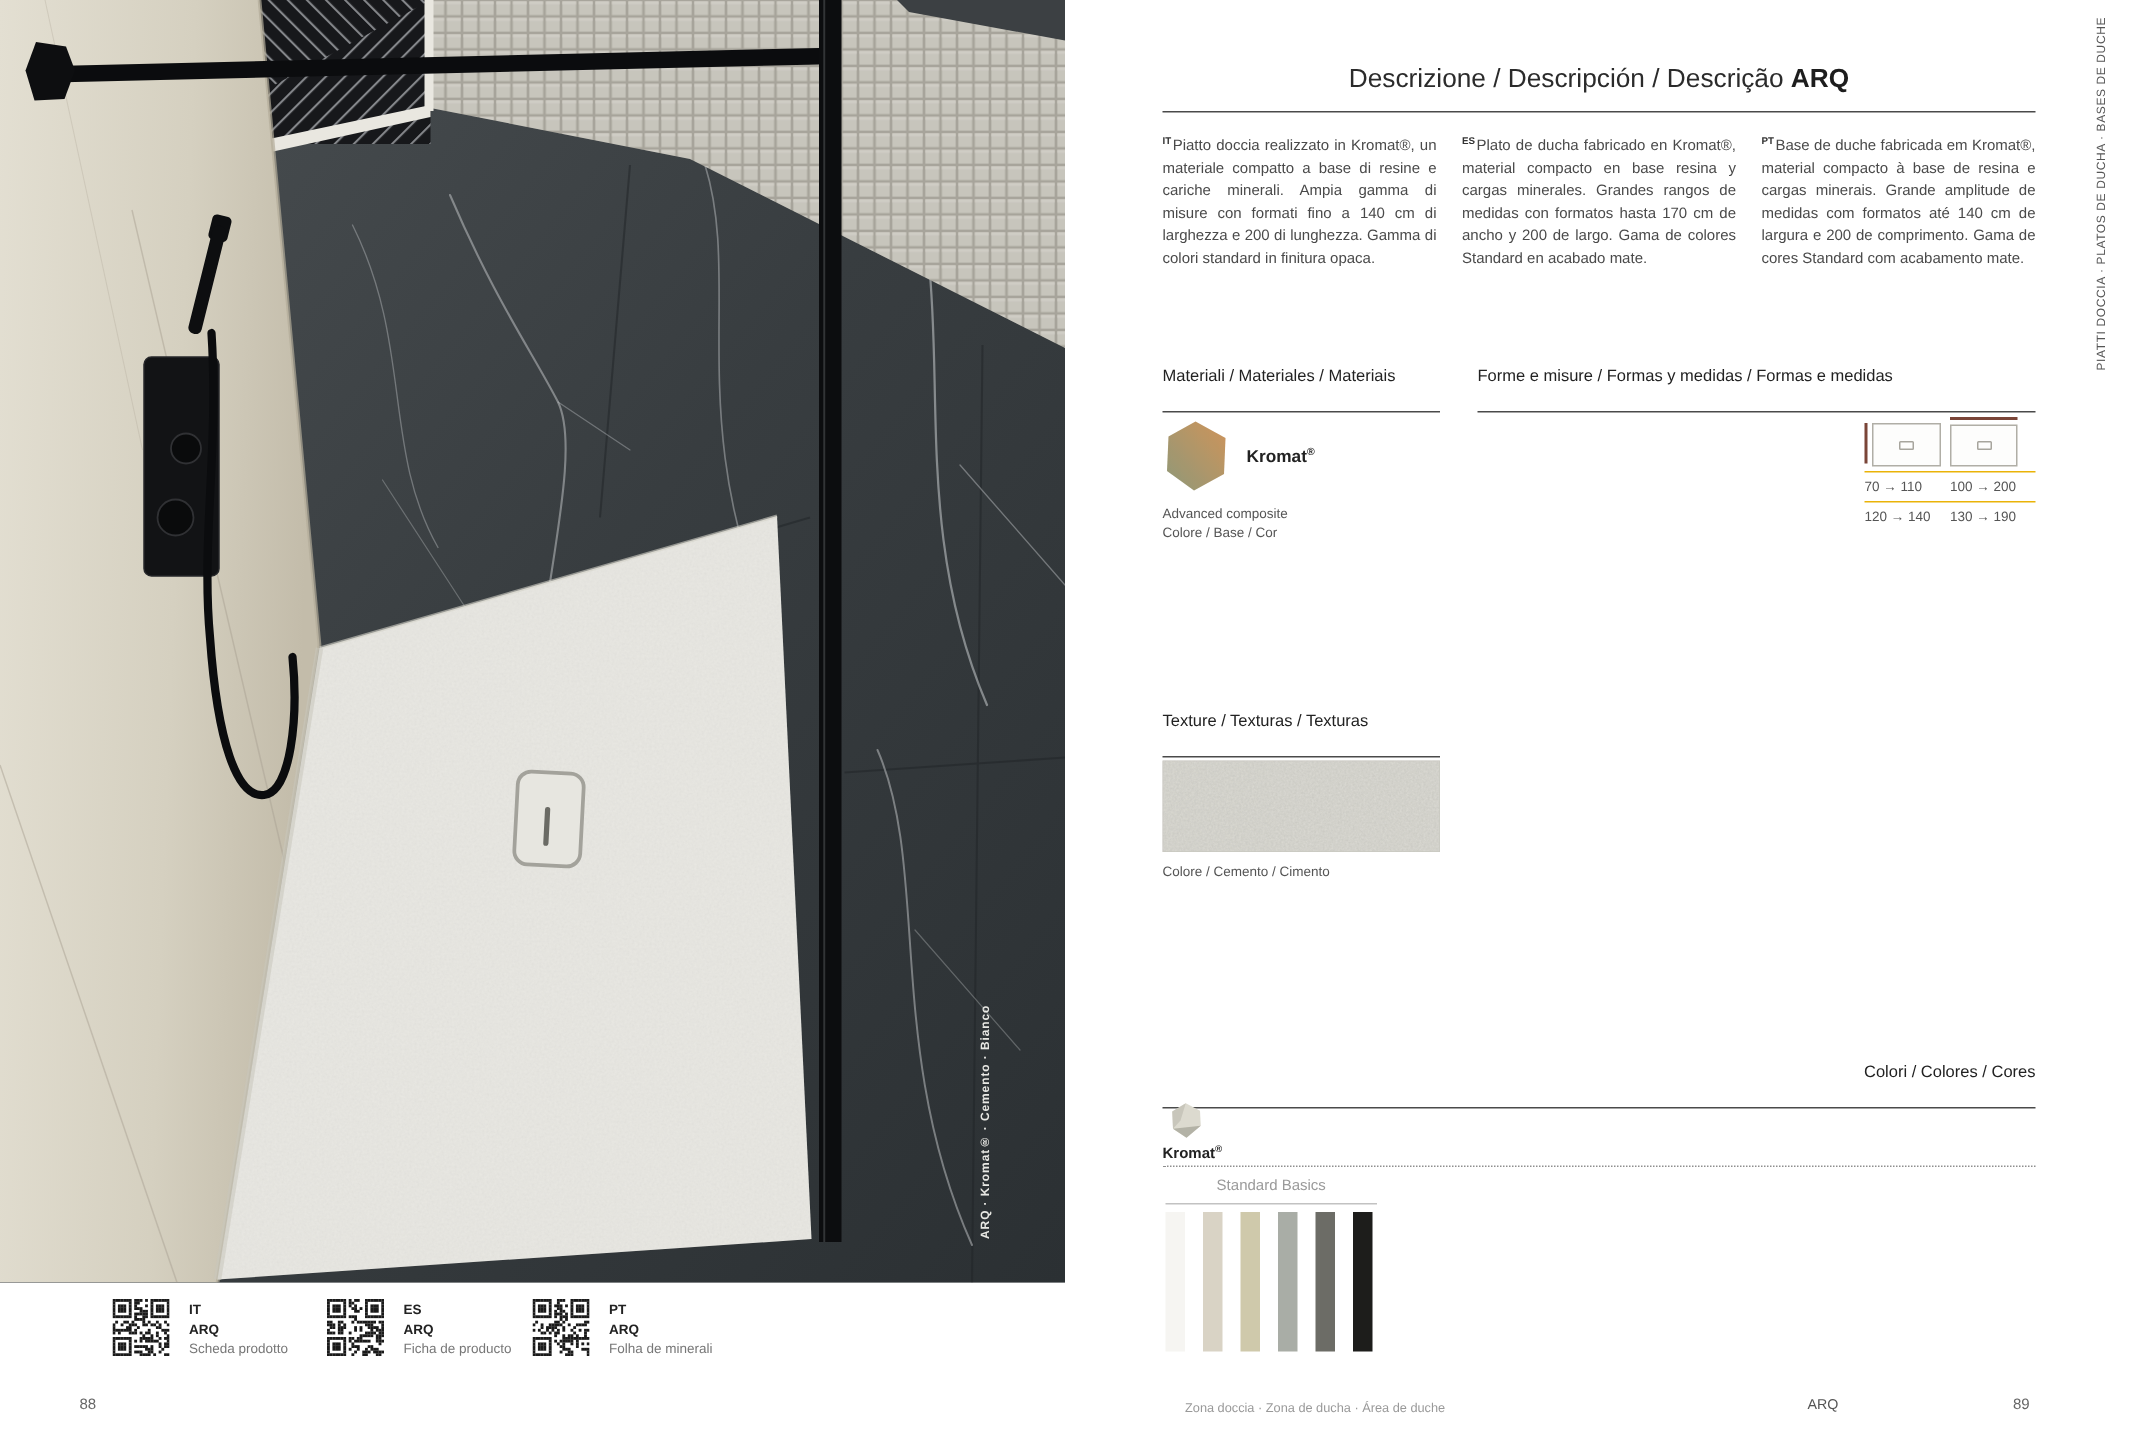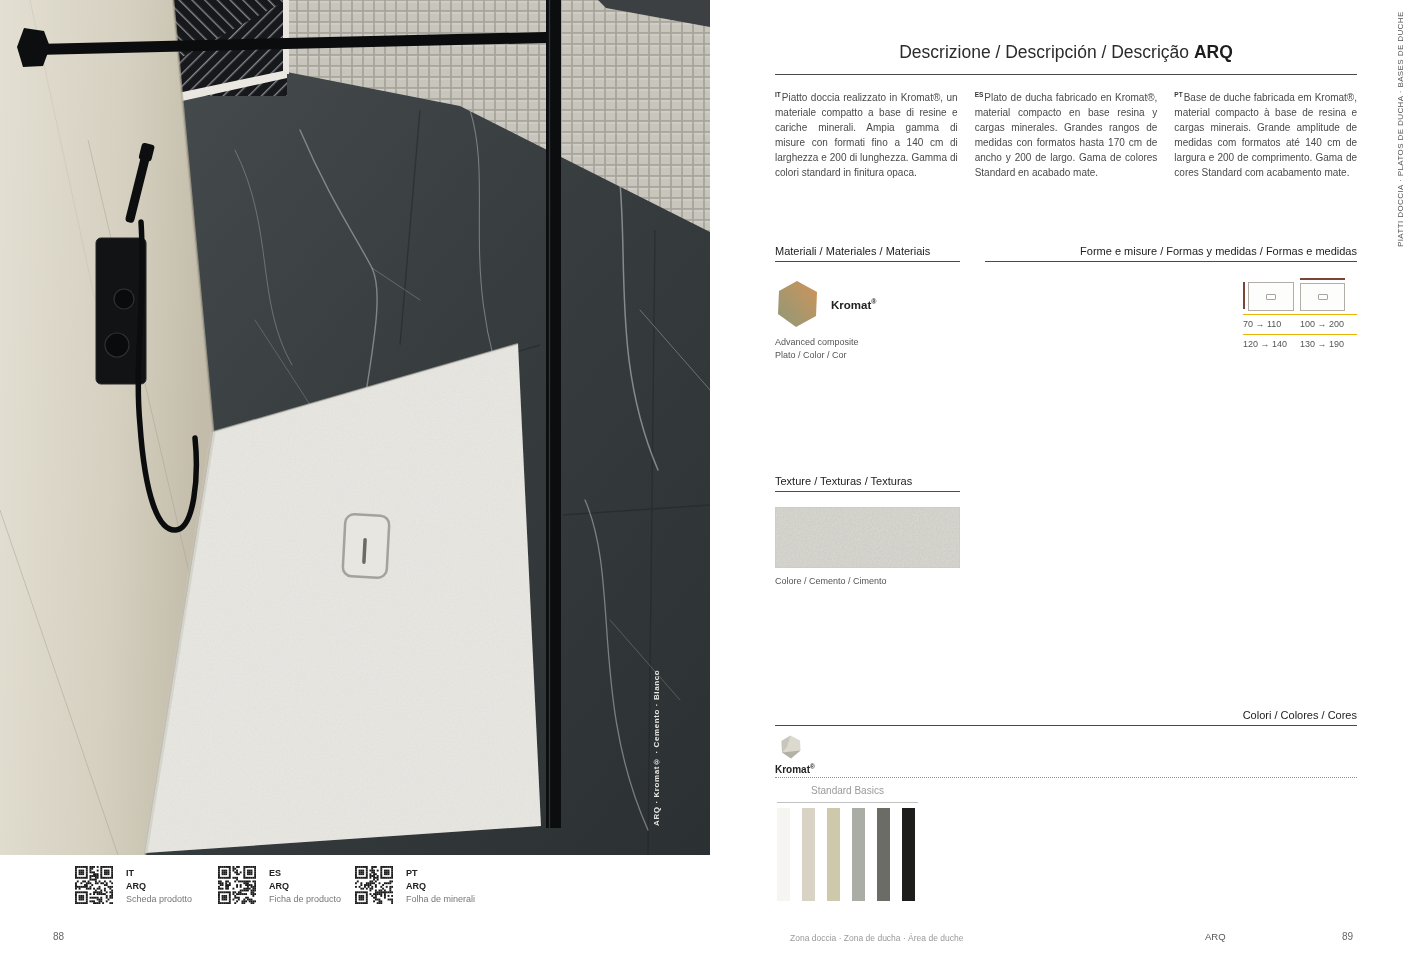--- a/index.html
+++ b/index.html
@@ -27,23 +27,23 @@
   
   .doc-title{left:775px;top:42px;width:582px;text-align:center;font-size:17.5px;color:#2b2b2b;white-space:nowrap}
   .doc-title b{font-weight:bold;color:#1d1d1d}
   .rule{border-top:1px solid #4a4a4a;height:0}
   .rule-title{left:775px;top:74px;width:582px}
 
   .paras{left:775px;top:87px;width:582px;display:flex;gap:17px}
   .paras p{flex:1;margin:0;font-size:10px;line-height:15px;text-align:justify;color:#4a4a4a}
   .paras sup{font-size:6.5px;font-weight:bold;color:#333;margin-right:1px}
 
-  .sec-head{font-size:11px;color:#222;padding-bottom:4px;border-bottom:1px solid #4a4a4a;white-space:nowrap}
+  .sec-head{font-size:11px;color:#222;padding-bottom:17px;border-bottom:1px solid #4a4a4a;white-space:nowrap}
   .head-materials{left:775px;top:245px;width:185px}
-  .head-formats{left:985px;top:245px;width:372px;text-align:right}
+  .head-formats{left:985px;top:245px;width:372px;text-align:left}
   .head-texture{left:775px;top:475px;width:185px}
   .head-colors{left:775px;top:709px;width:582px;text-align:right}
 
   .brand-row{left:775px;top:280px;display:flex;align-items:center;gap:10px}
   .brand-name{font-size:11.5px;font-weight:bold;color:#222}
   .brand-name sup{font-size:7px}
   .materials-sub{left:775px;top:336px;font-size:9px;color:#555;line-height:13px}
 
   
   .fmt{left:1243px;top:277px;width:114px;font-size:9px;color:#555}
@@ -892,21 +892,21 @@
           <stop offset="1" stop-color="#87926f"></stop>
       </linearGradient>
     </defs>
     <polygon points="22,1 42,12 41,36 21,47 3,34 4,11" fill="url(#hx)"></polygon>
     <polygon points="22,1 42,12 41,36 21,47 3,34 4,11" fill="#fff" opacity=".07"></polygon>
   </svg>
   <div class="brand-name"><span>Kromat</span><sup>®</sup></div>
 </div>
 <div class="abs materials-sub">
   <div>Advanced composite</div>
-  <div>Plato / Color / Cor</div>
+  <div>Colore / Base / Cor</div>
 </div>
 
 <div class="abs sec-head head-formats">Forme e misure / Formas y medidas / Formas e medidas</div>
 <div class="abs fmt">
   <div class="fmt-figs">
     <div class="fig1">
       <div class="accent-v"></div>
       <div class="tray-rect">
         <div class="drain-dot"></div>
       </div>

